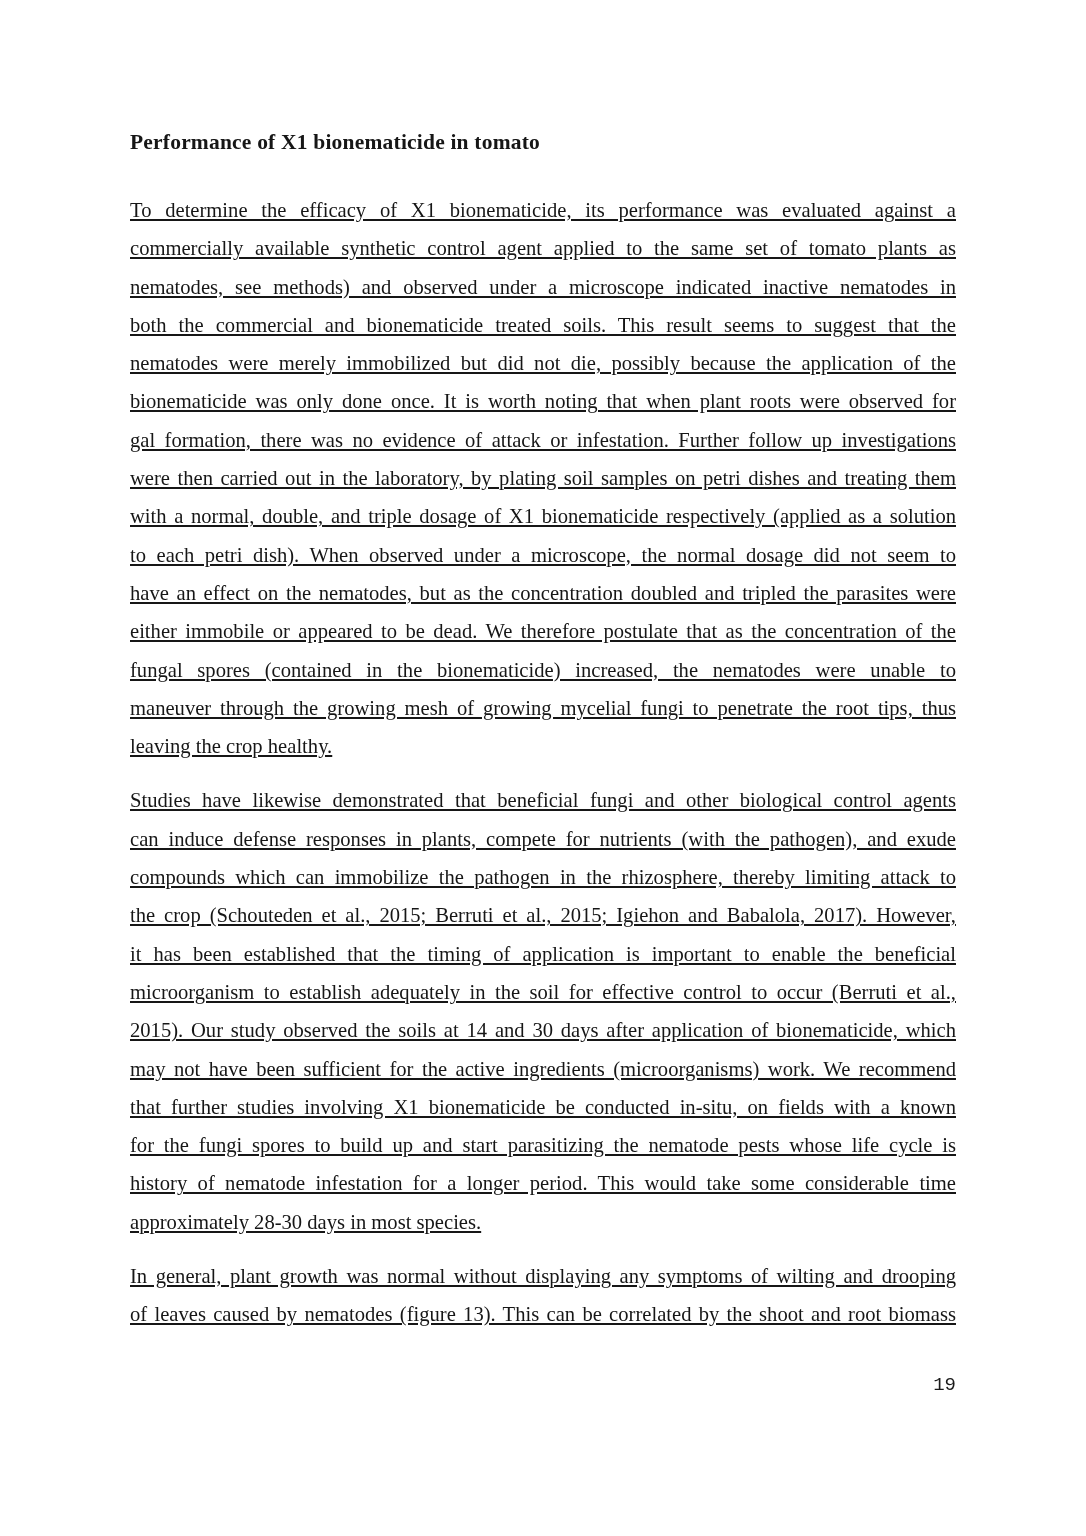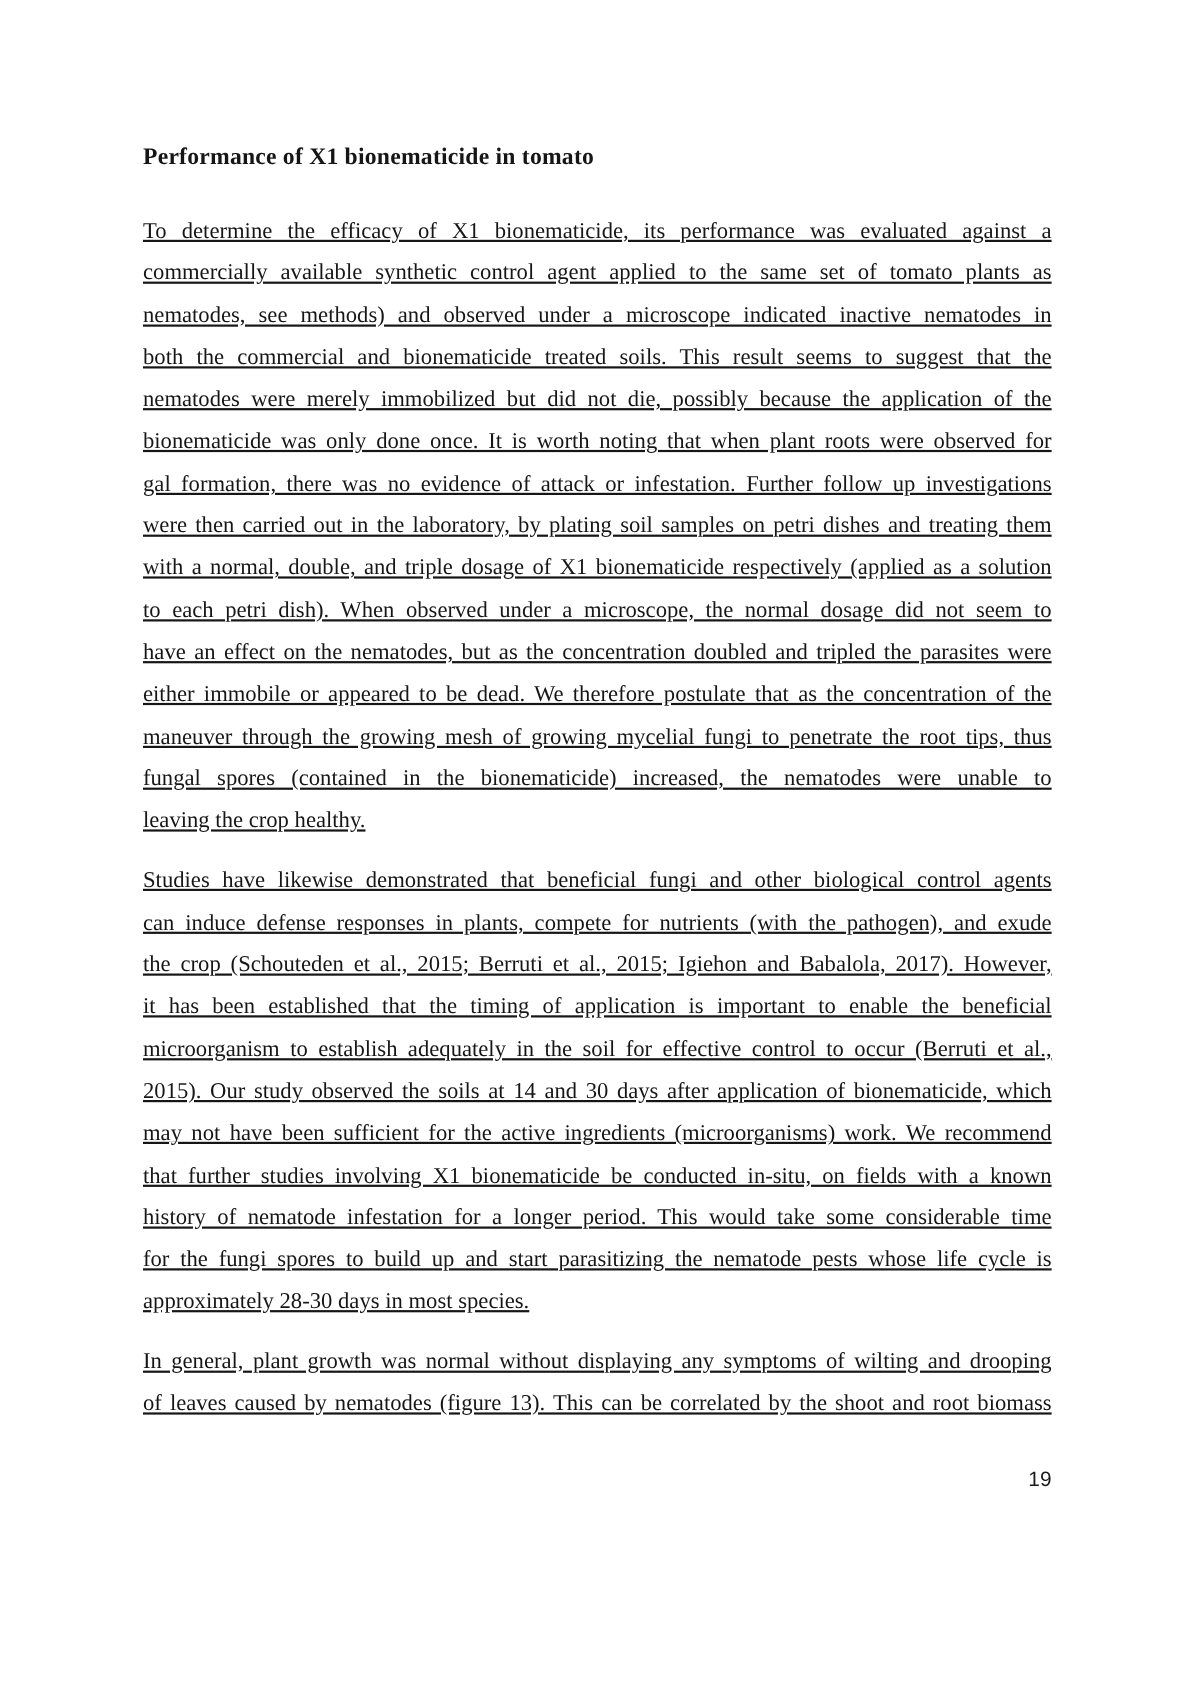--- a/index.html
+++ b/index.html
@@ -39,21 +39,21 @@
     white-space: normal;
   }
   .line.last {
     text-align: left;
     text-align-last: left;
     -moz-text-align-last: left;
   }
   .page-number {
     margin-top: 40px;
     text-align: right;
-    font-family: Liberation Sans, sans-serif;
+    font-family: Liberation Mono, monospace;
     font-size: 19px;
     color: #1a1a1a;
   }
 </style>
 </head>
 <body>
 
 <div class="page">
   <h1 class="doc-title">Performance of X1 bionematicide in tomato</h1>
 
@@ -64,35 +64,36 @@
         <span class="line">nematodes, see methods) and observed under a microscope indicated inactive nematodes in</span>
         <span class="line">both the commercial and bionematicide treated soils. This result seems to suggest that the</span>
         <span class="line">nematodes were merely immobilized but did not die, possibly because the application of the</span>
         <span class="line">bionematicide was only done once. It is worth noting that when plant roots were observed for</span>
         <span class="line">gal formation, there was no evidence of attack or infestation. Further follow up investigations</span>
         <span class="line">were then carried out in the laboratory, by plating soil samples on petri dishes and treating them</span>
         <span class="line">with a normal, double, and triple dosage of X1 bionematicide respectively (applied as a solution</span>
         <span class="line">to each petri dish). When observed under a microscope, the normal dosage did not seem to</span>
         <span class="line">have an effect on the nematodes, but as the concentration doubled and tripled the parasites were</span>
         <span class="line">either immobile or appeared to be dead. We therefore postulate that as the concentration of the</span>
+        <span class="line">fungal spores (contained in the bionematicide) increased, the nematodes were unable to</span>
         <span class="line">maneuver through the growing mesh of growing mycelial fungi to penetrate the root tips, thus</span>
-        <span class="line">fungal spores (contained in the bionematicide) increased, the nematodes were unable to</span>
         <span class="line last">leaving the crop healthy.</span>
       </p>
       <p class="para">
         <span class="line">Studies have likewise demonstrated that beneficial fungi and other biological control agents</span>
         <span class="line">can induce defense responses in plants, compete for nutrients (with the pathogen), and exude</span>
+        <span class="line">compounds which can immobilize the pathogen in the rhizosphere, thereby limiting attack to</span>
         <span class="line">the crop (Schouteden et al., 2015; Berruti et al., 2015; Igiehon and Babalola, 2017). However,</span>
         <span class="line">it has been established that the timing of application is important to enable the beneficial</span>
         <span class="line">microorganism to establish adequately in the soil for effective control to occur (Berruti et al.,</span>
         <span class="line">2015). Our study observed the soils at 14 and 30 days after application of bionematicide, which</span>
         <span class="line">may not have been sufficient for the active ingredients (microorganisms) work. We recommend</span>
         <span class="line">that further studies involving X1 bionematicide be conducted in-situ, on fields with a known</span>
+        <span class="line">for the fungi spores to build up and start parasitizing the nematode pests whose life cycle is</span>
         <span class="line">history of nematode infestation for a longer period. This would take some considerable time</span>
-        <span class="line">for the fungi spores to build up and start parasitizing the nematode pests whose life cycle is</span>
         <span class="line last">approximately 28-30 days in most species.</span>
       </p>
       <p class="para">
         <span class="line">In general, plant growth was normal without displaying any symptoms of wilting and drooping</span>
         <span class="line">of leaves caused by nematodes (figure 13). This can be correlated by the shoot and root biomass</span>
       </p>
     </div>
 
   <div class="page-number">19</div>
 </div>

